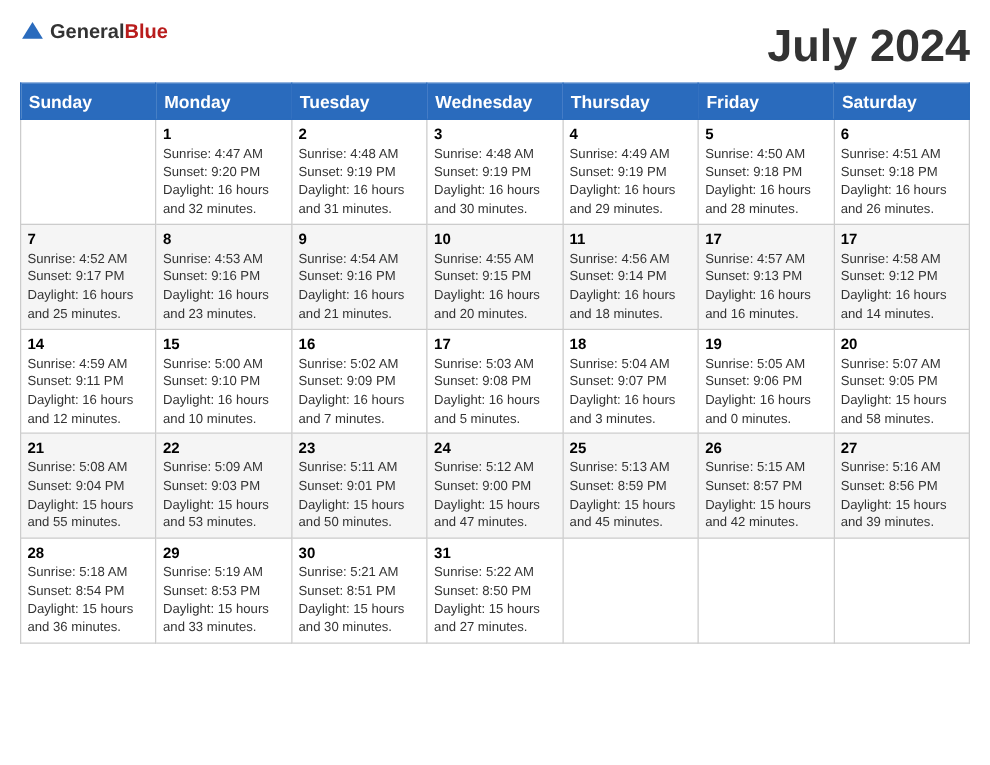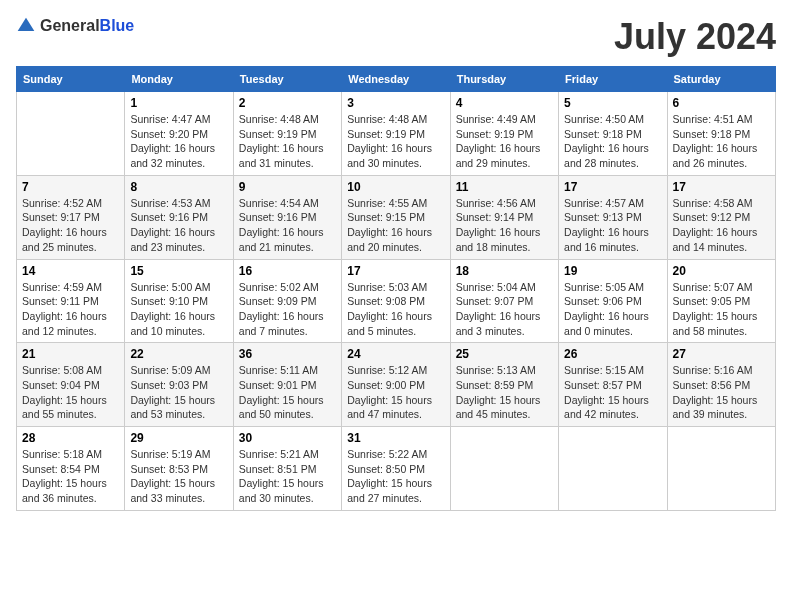--- a/index.html
+++ b/index.html
@@ -27,21 +27,21 @@
       line-height: 1.1;
     }
     .logo-general {
       font-size: 16px;
       font-weight: bold;
       color: #333;
     }
     .logo-blue {
       font-size: 16px;
       font-weight: bold;
-      color: #1d4ed8;
+      color: #b91c1c;
     }
     .logo-icon {
       width: 20px;
       height: 20px;
     }
     .title-section {
       text-align: left;
     }
     .month-title {
       font-size: 36px;
@@ -57,21 +57,21 @@
       border-collapse: collapse;
       font-size: 11px;
     }
     thead tr {
       background-color: #2a6bbd;
       color: #fff;
     }
     thead th {
       padding: 6px 6px;
       text-align: left;
-      font-size: 11px;
+      font-size: 14px;
       font-weight: bold;
       border: 1px solid #2a6bbd;
     }
     tbody td {
       border: 1px solid #ccc;
       vertical-align: top;
       padding: 4px 5px;
       min-height: 80px;
       width: 108px;
     }
@@ -261,21 +261,21 @@
           Sunrise: 5:08 AM<br>Sunset: 9:04 PM<br>Daylight: 15 hours and 55 minutes.
         </div>
       </td>
         <td>
         <span class="day-number">22</span>
         <div class="day-info">
           Sunrise: 5:09 AM<br>Sunset: 9:03 PM<br>Daylight: 15 hours and 53 minutes.
         </div>
       </td>
         <td>
-        <span class="day-number">36</span>
+        <span class="day-number">23</span>
         <div class="day-info">
           Sunrise: 5:11 AM<br>Sunset: 9:01 PM<br>Daylight: 15 hours and 50 minutes.
         </div>
       </td>
         <td>
         <span class="day-number">24</span>
         <div class="day-info">
           Sunrise: 5:12 AM<br>Sunset: 9:00 PM<br>Daylight: 15 hours and 47 minutes.
         </div>
       </td>

